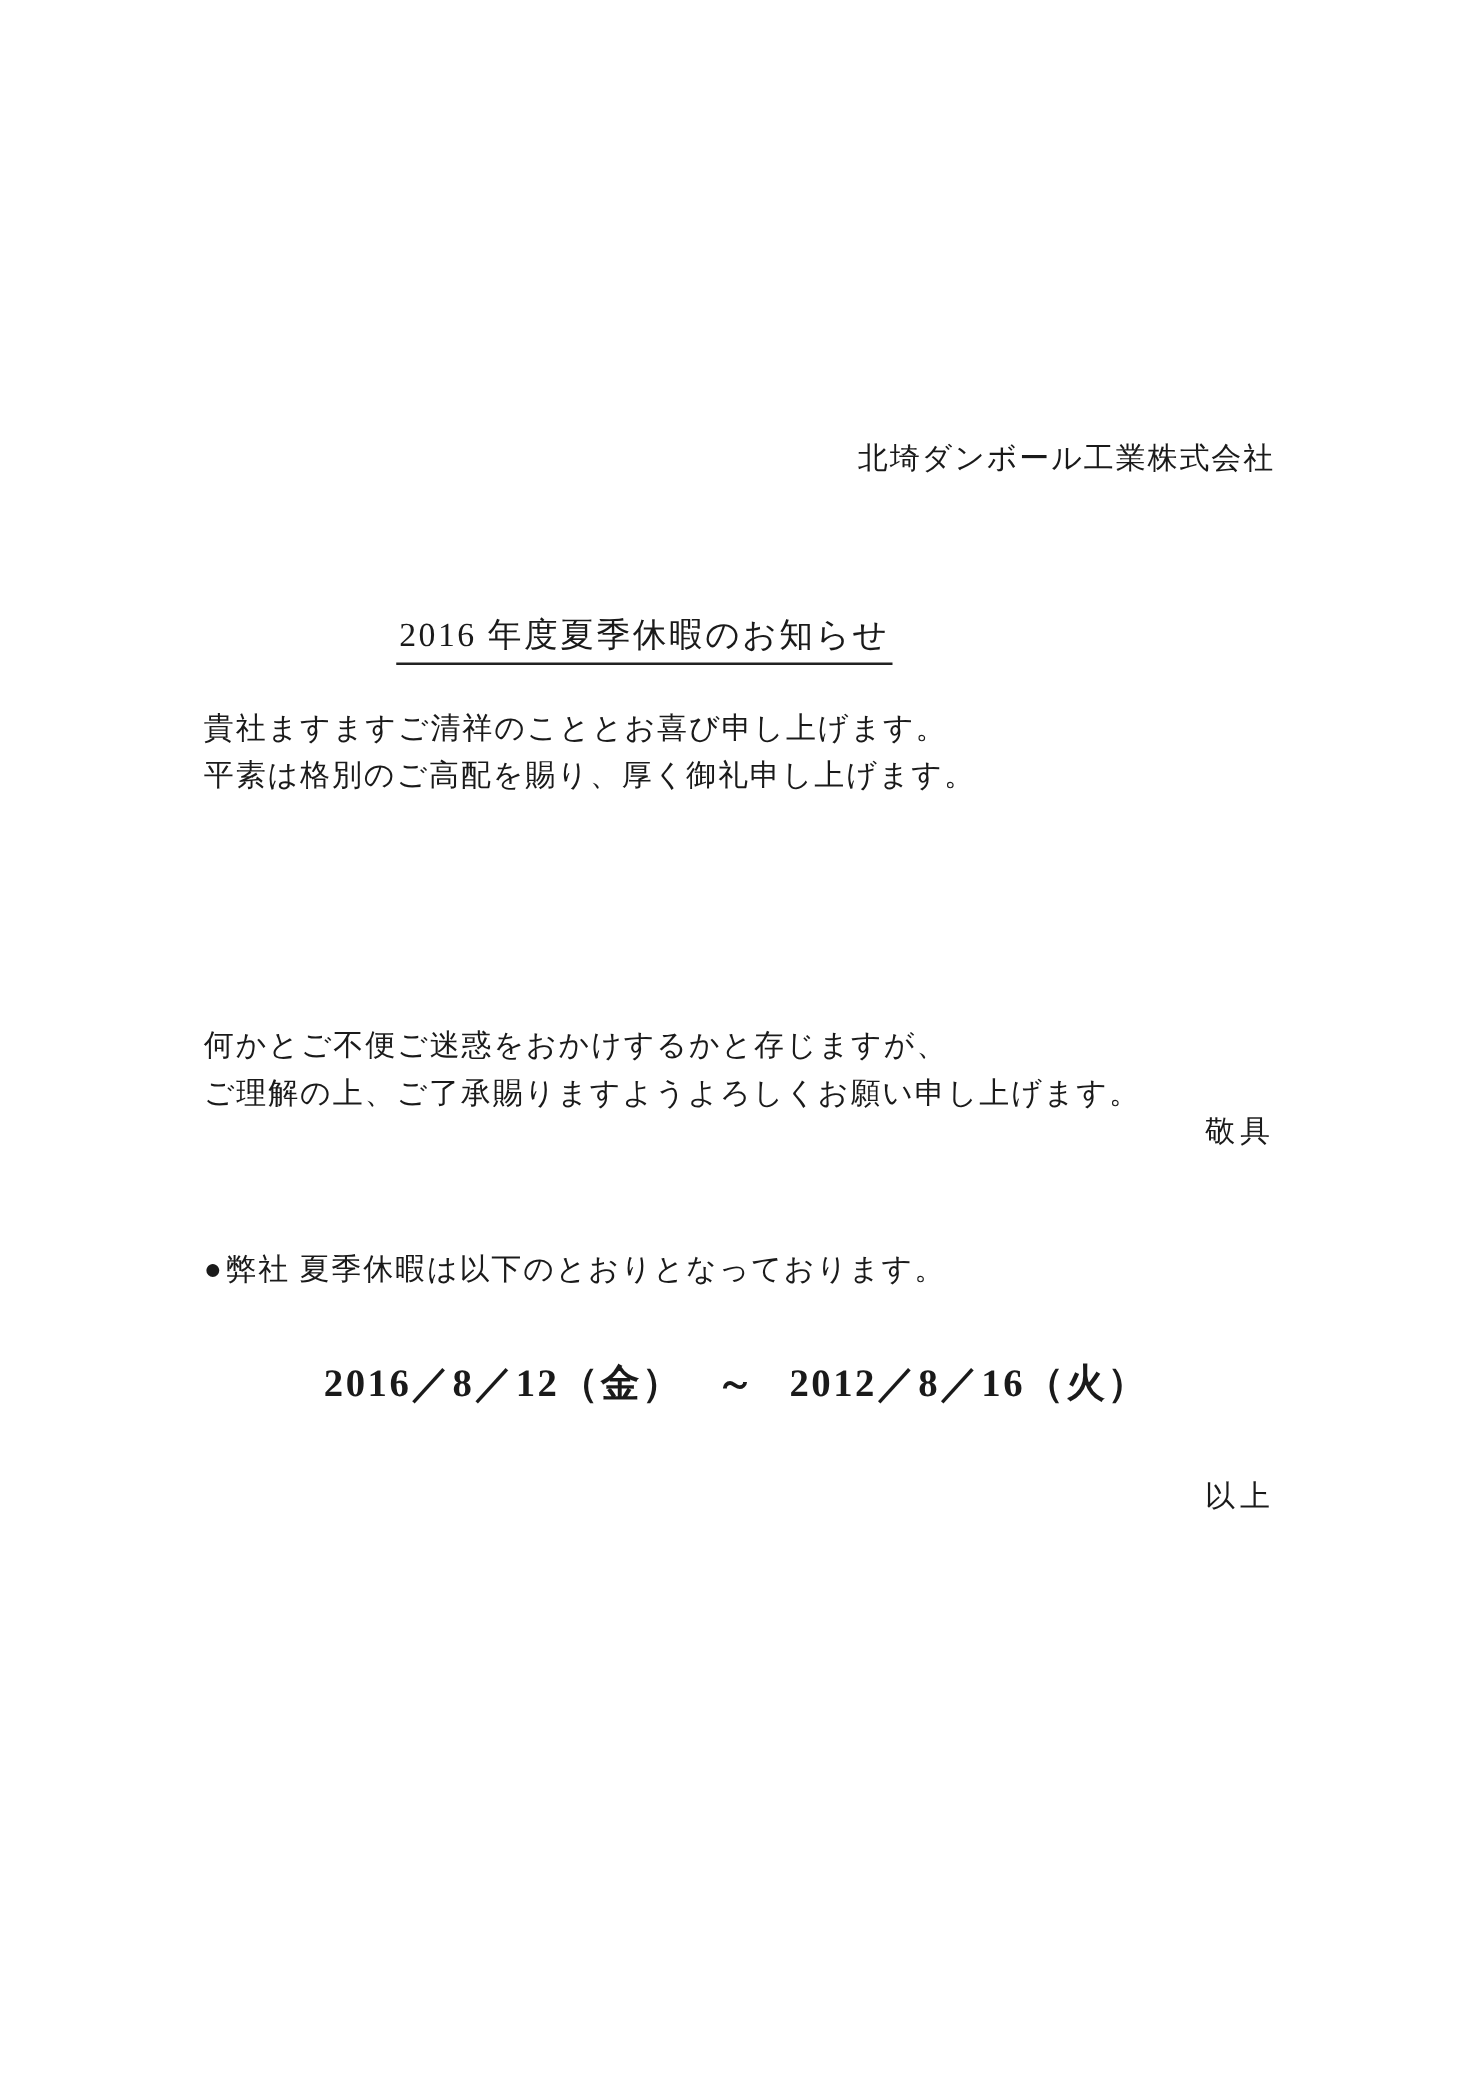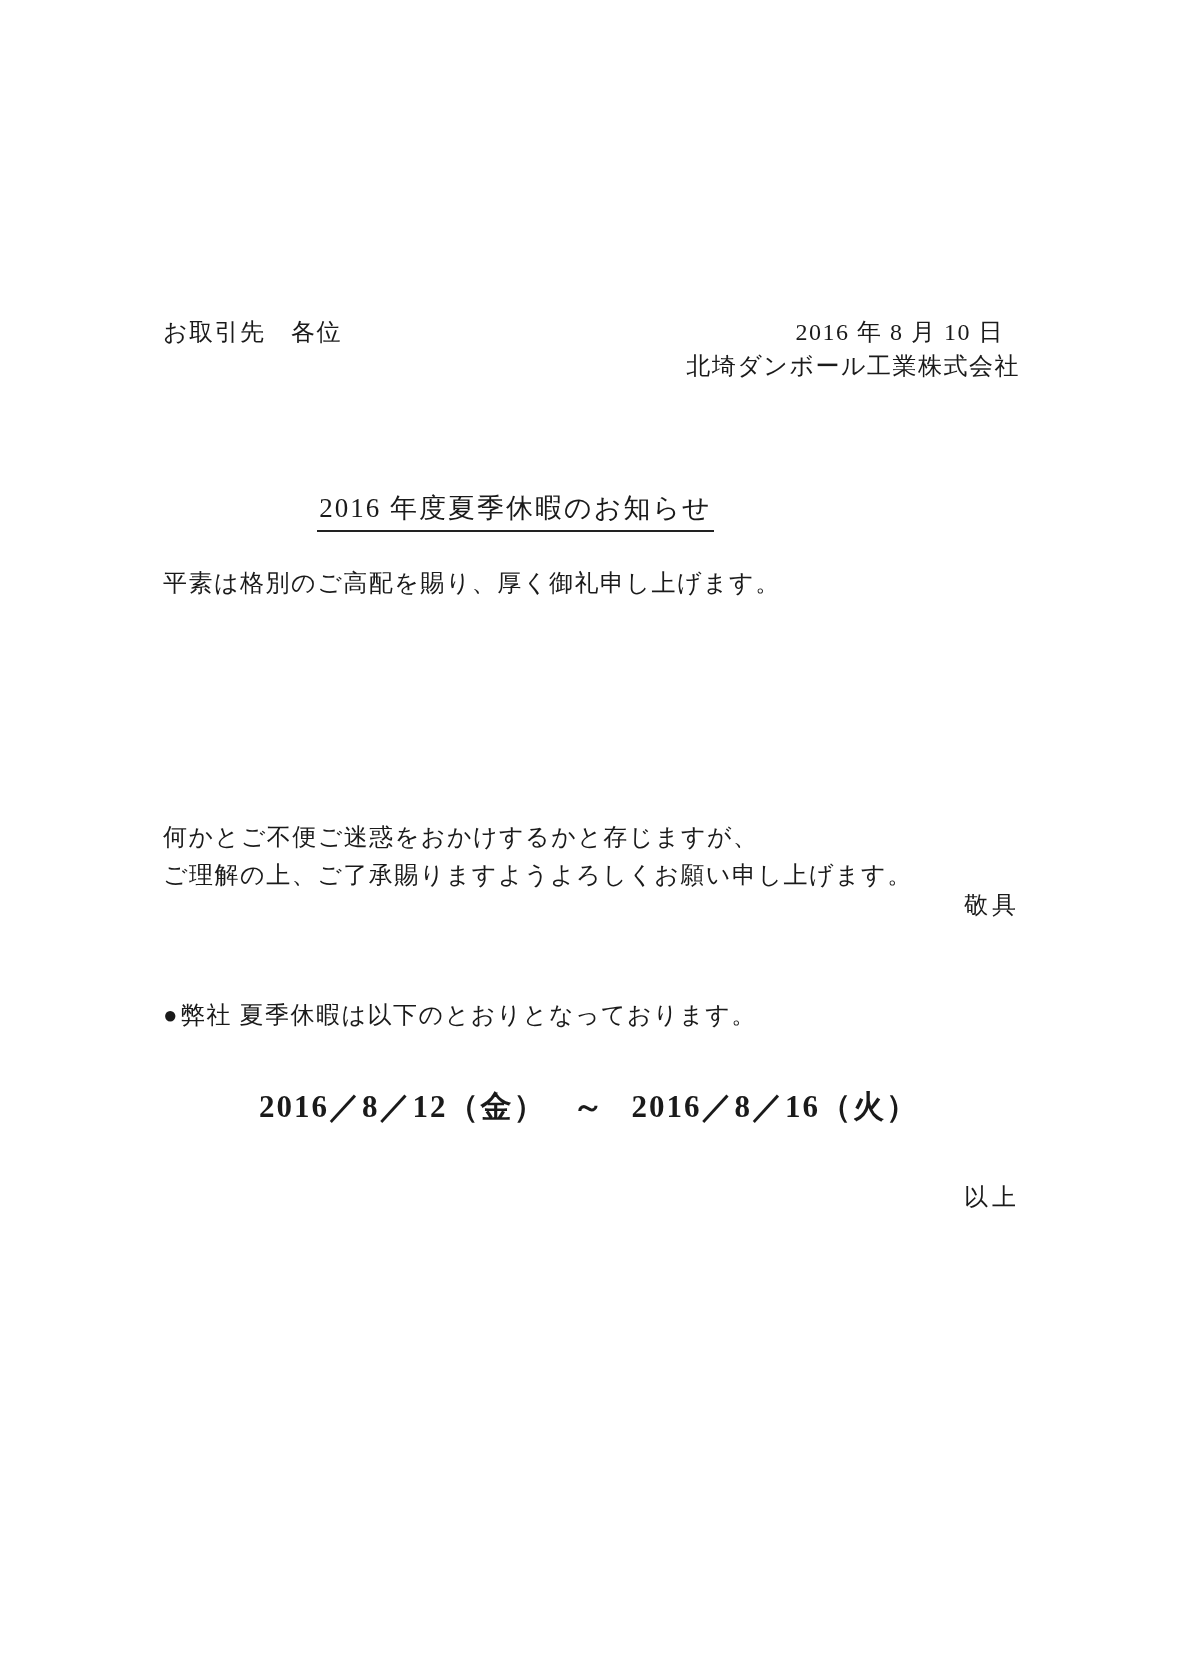--- a/index.html
+++ b/index.html
@@ -99,46 +99,43 @@
     right: 158px;
     text-align: right;
     letter-spacing: 4px;
   }
 </style>
 </head>
 <body>
 
 <div class="page">
 
-  <div class="abs header-row">
-    <span class="header-recipient">お取引先　各位</span>
-    <span class="header-date">2016 年 8 月 10 日</span>
-  </div>
 
   <div class="abs company-line">北埼ダンボール工業株式会社</div>
 
   <div class="abs title-row">
     <span class="doc-title">2016 年度夏季休暇のお知らせ</span>
   </div>
 
   <div class="abs para para-1">
+    <div>貴社ますますご清祥のこととお喜び申し上げます。</div>
     <div>平素は格別のご高配を賜り、厚く御礼申し上げます。</div>
   </div>
 
 
   <div class="abs para para-3">
     <div>何かとご不便ご迷惑をおかけするかと存じますが、</div>
     <div>ご理解の上、ご了承賜りますようよろしくお願い申し上げます。</div>
   </div>
 
   <div class="abs closing-line">敬具</div>
 
   <div class="abs notice-line">
     <span class="bullet">●</span><span>弊社 夏季休暇は以下のとおりとなっております。</span>
   </div>
 
   <div class="abs holiday-line">
-    <span>2016／8／12（金）</span><span class="holiday-sep">～</span><span>2016／8／16（火）</span>
+    <span>2016／8／12（金）</span><span class="holiday-sep">～</span><span>2012／8／16（火）</span>
   </div>
 
   <div class="abs end-line">以上</div>
 
 </div>
 
 </body></html>

